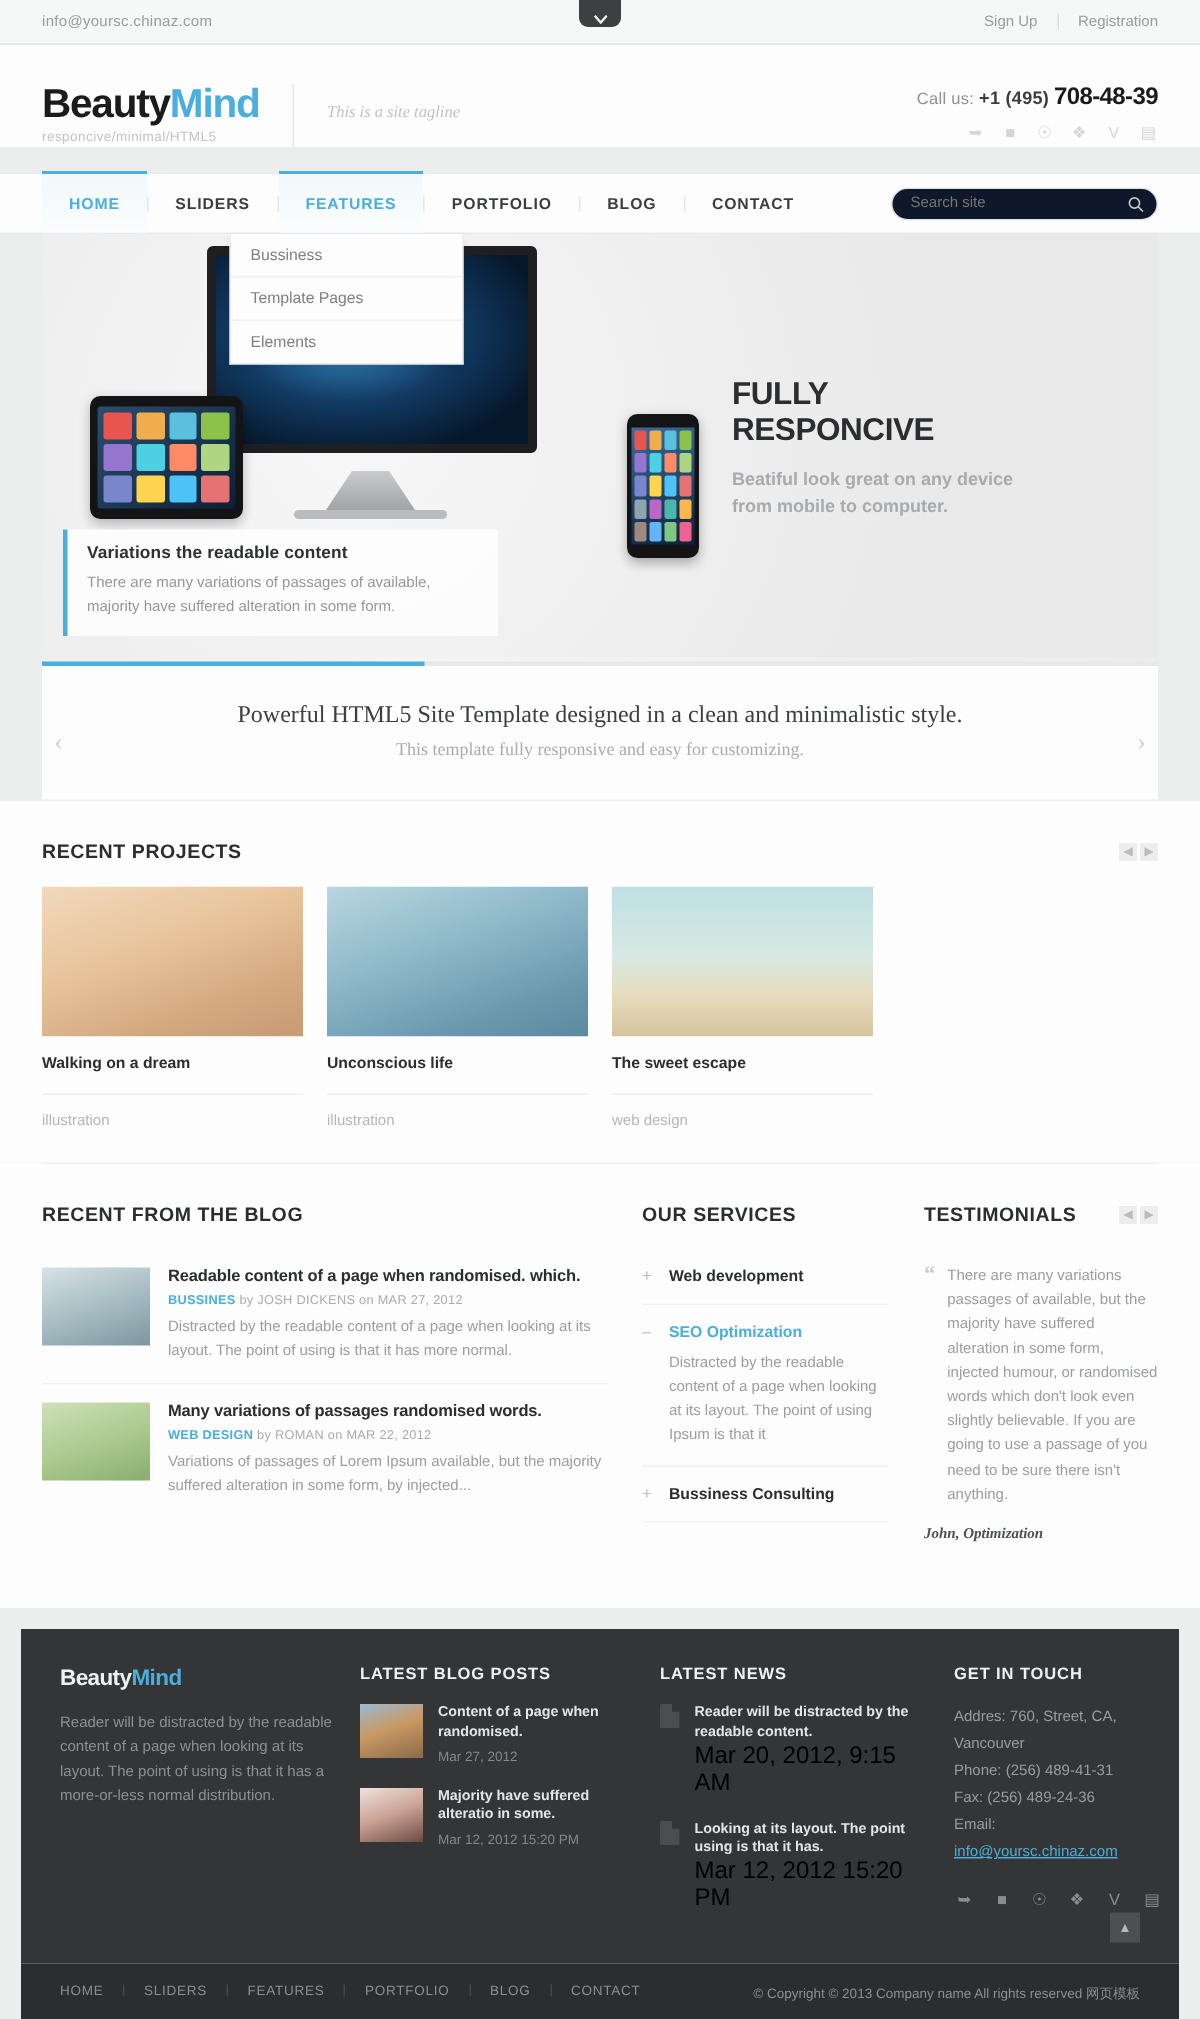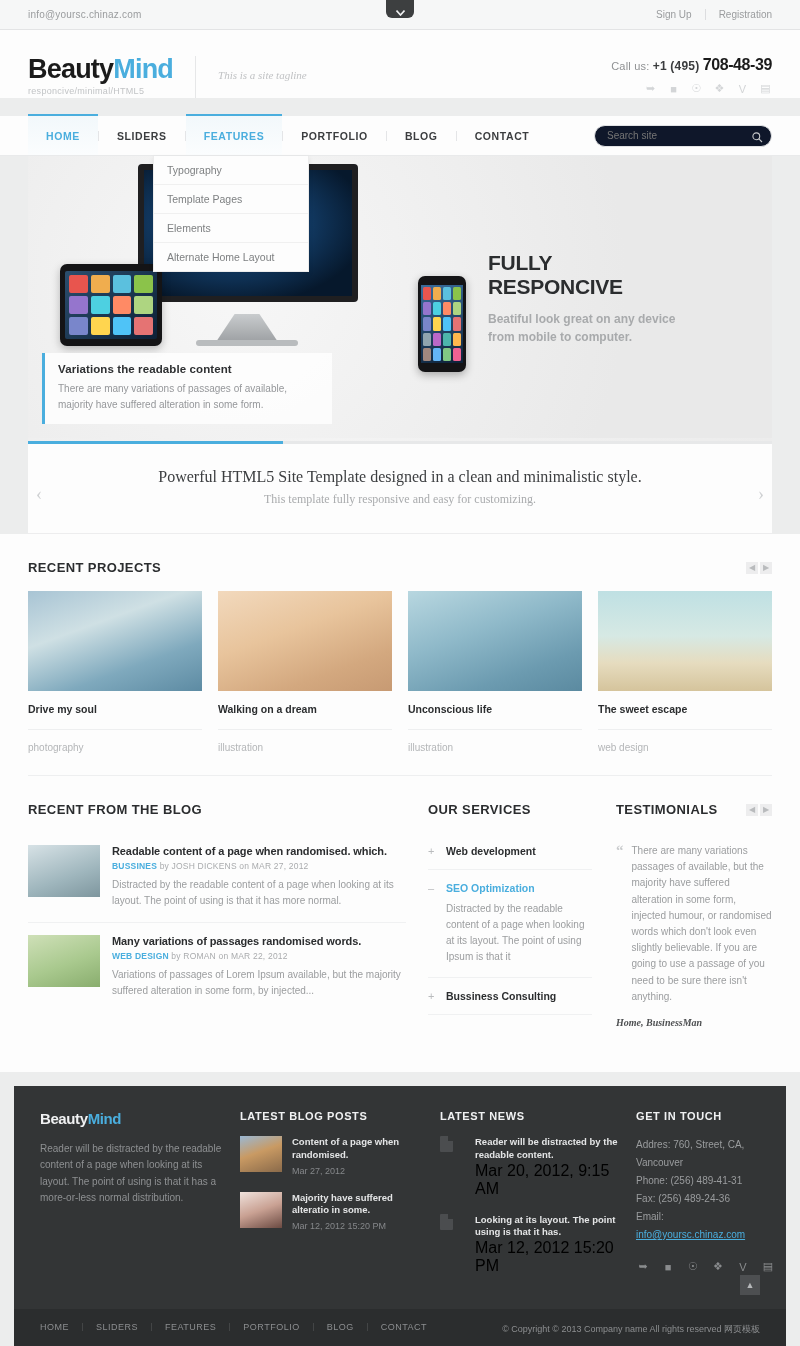--- a/index.html
+++ b/index.html
@@ -391,21 +391,21 @@
     font-size: 11px; font-weight: bold; color: #f0f1f2; letter-spacing: .6px;
     margin-bottom: 14px;
   }
   .flogo { font-size: 15px; font-weight: bold; color: #f0f1f2; letter-spacing: -.4px; margin-bottom: 14px;}
   .flogo .accent { color: #4aaede; }
   .fabout { font-size: 10px; color: #8e9092; line-height: 1.65; }
   .fpost { display: flex; gap: 10px; margin-bottom: 16px; }
   .fpost .fthumb { width: 42px; height: 36px; flex: 0 0 42px; }
   .fpost h6 { font-size: 9.5px; font-weight: bold; color: #e4e5e6; line-height: 1.35; }
   .fpost .fdate { font-size: 9px; color: #85878a; margin-top: 4px; }
-  .fnews { display: flex; gap: 22px; margin-bottom: 16px; }
+  .fnews { display: flex; gap: 10px; margin-bottom: 16px; }
   .fnews .fico {
     width: 13px; height: 16px; flex: 0 0 13px; background: #4b4d4f;
     position: relative; border-radius: 1px;
   }
   .fnews .fico::after {
     content:""; position:absolute; right:0; top:0; border-width: 0 0 5px 5px;
     border-style: solid; border-color: transparent transparent #333536 #333536;
   }
   .fcontact { font-size: 10px; color: #9a9c9e; line-height: 1.8; }
   .fcontact a { color: #4aaede; text-decoration: underline; }
@@ -523,24 +523,23 @@
     <div class="search-wrap">
       <input class="search-input" type="text" placeholder="Search site" style="">
       <span class="search-icon">
         <svg width="11" height="11" viewBox="0 0 11 11">
             <circle cx="4.3" cy="4.3" r="3.4" fill="none" stroke="#c6c8ca" stroke-width="1.1"></circle>
             <line x1="6.9" y1="6.9" x2="10" y2="10" stroke="#c6c8ca" stroke-width="1.1"></line>
           </svg>
       </span>
     </div>
     <div class="dropdown">
-      <a href="#">Typography</a>
+      <a href="#">Bussiness</a>
       <a href="#">Template Pages</a>
       <a href="#">Elements</a>
-      <a href="#">Alternate Home Layout</a>
     </div>
   </div>
 
   <div class="slider">
     <div class="slider-bg"></div>
     <div class="devices">
       <div class="imac">
           <div class="screen"></div>
         </div>
       <div class="imac-stand"></div>
@@ -616,27 +615,20 @@
     <div class="sec-head">
       <h3>RECENT PROJECTS</h3>
       <div class="navbtns">
         <span>◀</span>
         <span>▶</span>
       </div>
     </div>
     <div class="projects">
       <div class="proj">
         <div class="thumb">
-            <div class="ph" style="background:linear-gradient(160deg,#a8c4d4 0%,#cfe0e4 35%,#7fa9bd 70%,#5d8ba3 100%)"></div>
-          </div>
-        <h4>Drive my soul</h4>
-        <div class="cat">photography</div>
-      </div>
-      <div class="proj">
-        <div class="thumb">
             <div class="ph" style="background:linear-gradient(160deg,#f2d9bd 0%,#e8c49c 40%,#d3a87f 75%,#c79a73 100%)"></div>
           </div>
         <h4>Walking on a dream</h4>
         <div class="cat">illustration</div>
       </div>
       <div class="proj">
         <div class="thumb">
             <div class="ph" style="background:linear-gradient(160deg,#b8d7e0 0%,#8fb9c9 40%,#6c9bb0 75%,#5b8aa0 100%)"></div>
           </div>
         <h4>Unconscious life</h4>
@@ -720,21 +712,21 @@
           <h3>TESTIMONIALS</h3>
           <div class="navbtns">
             <span>◀</span>
             <span>▶</span>
           </div>
         </div>
         <div class="quote">
           <span class="qm">“</span>
           <p>There are many variations passages of available, but the majority have suffered alteration in some form, injected humour, or randomised words which don't look even slightly believable. If you are going to use a passage of you need to be sure there isn't anything.</p>
         </div>
-        <div class="quote-author">Home, BusinessMan</div>
+        <div class="quote-author">John, Optimization</div>
       </div>
 
     </div>
   </div>
   <div class="section-pad-bottom"></div>
   <div class="gap"></div>
 
   <div class="footer">
     <div>
       <div class="flogo"><span>Beauty</span><span class="accent">Mind</span></div>

